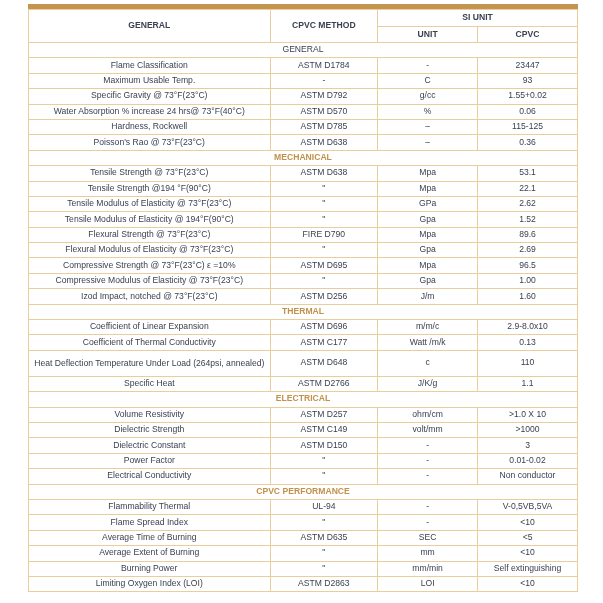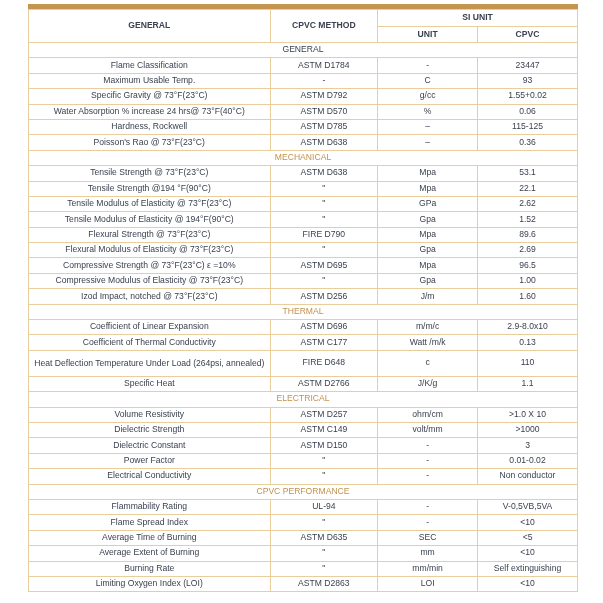--- a/index.html
+++ b/index.html
@@ -50,21 +50,21 @@
   col.c4 { width: 18.2%; }
   tr.hdr-row-1 td { height: 16px; text-align: center; }
   tr.hdr-row-2 td { height: 15px; }
   td.hdr {
     color: #c0914c;
     font-weight: bold;
     font-size: 8.6px;
   }
   tr.section-row td {
     height: 14.4px;
-    font-weight: normal;
+    font-weight: bold;
     color: #c0914c;
   }
   tr.section-row.dark td {
     color: #3a4150;
     font-weight: normal;
   }
   tr.data-row td { height: 14.4px; }
   tr.data-row.two-line td { height: 25px; }
   tr.data-row.two-line td.prop-cell { white-space: normal; line-height: 1.2; }
   td.ditto { font-size: 8px; }
@@ -198,21 +198,21 @@
             <td class="value-cell">2.9-8.0x10</td>
           </tr>
           <tr class="data-row">
             <td class="prop-cell">Coefficient of Thermal Conductivity</td>
             <td class="method-cell">ASTM C177</td>
             <td class="unit-cell">Watt /m/k</td>
             <td class="value-cell">0.13</td>
           </tr>
           <tr class="data-row two-line">
             <td class="prop-cell">Heat Deflection Temperature Under Load (264psi, annealed)</td>
-            <td class="method-cell">FIRE D648</td>
+            <td class="method-cell">ASTM D648</td>
             <td class="unit-cell">c</td>
             <td class="value-cell">110</td>
           </tr>
           <tr class="data-row">
             <td class="prop-cell">Specific Heat</td>
             <td class="method-cell">ASTM D2766</td>
             <td class="unit-cell">J/K/g</td>
             <td class="value-cell">1.1</td>
           </tr>
           <tr class="section-row">
@@ -245,21 +245,21 @@
           <tr class="data-row">
             <td class="prop-cell">Electrical Conductivity</td>
             <td class="method-cell ditto">"</td>
             <td class="unit-cell">-</td>
             <td class="value-cell">Non conductor</td>
           </tr>
           <tr class="section-row">
             <td colspan="4">CPVC PERFORMANCE</td>
           </tr>
           <tr class="data-row">
-            <td class="prop-cell">Flammability Rating</td>
+            <td class="prop-cell">Flammability Thermal</td>
             <td class="method-cell">UL-94</td>
             <td class="unit-cell">-</td>
             <td class="value-cell">V-0,5VB,5VA</td>
           </tr>
           <tr class="data-row">
             <td class="prop-cell">Flame Spread Index</td>
             <td class="method-cell ditto">"</td>
             <td class="unit-cell">-</td>
             <td class="value-cell">&lt;10</td>
           </tr>
@@ -269,21 +269,21 @@
             <td class="unit-cell">SEC</td>
             <td class="value-cell">&lt;5</td>
           </tr>
           <tr class="data-row">
             <td class="prop-cell">Average Extent of Burning</td>
             <td class="method-cell ditto">"</td>
             <td class="unit-cell">mm</td>
             <td class="value-cell">&lt;10</td>
           </tr>
           <tr class="data-row">
-            <td class="prop-cell">Burning Rate</td>
+            <td class="prop-cell">Burning Power</td>
             <td class="method-cell ditto">"</td>
             <td class="unit-cell">mm/min</td>
             <td class="value-cell">Self extinguishing</td>
           </tr>
           <tr class="data-row">
             <td class="prop-cell">Limiting Oxygen Index (LOI)</td>
             <td class="method-cell">ASTM D2863</td>
             <td class="unit-cell">LOI</td>
             <td class="value-cell">&lt;10</td>
           </tr>

